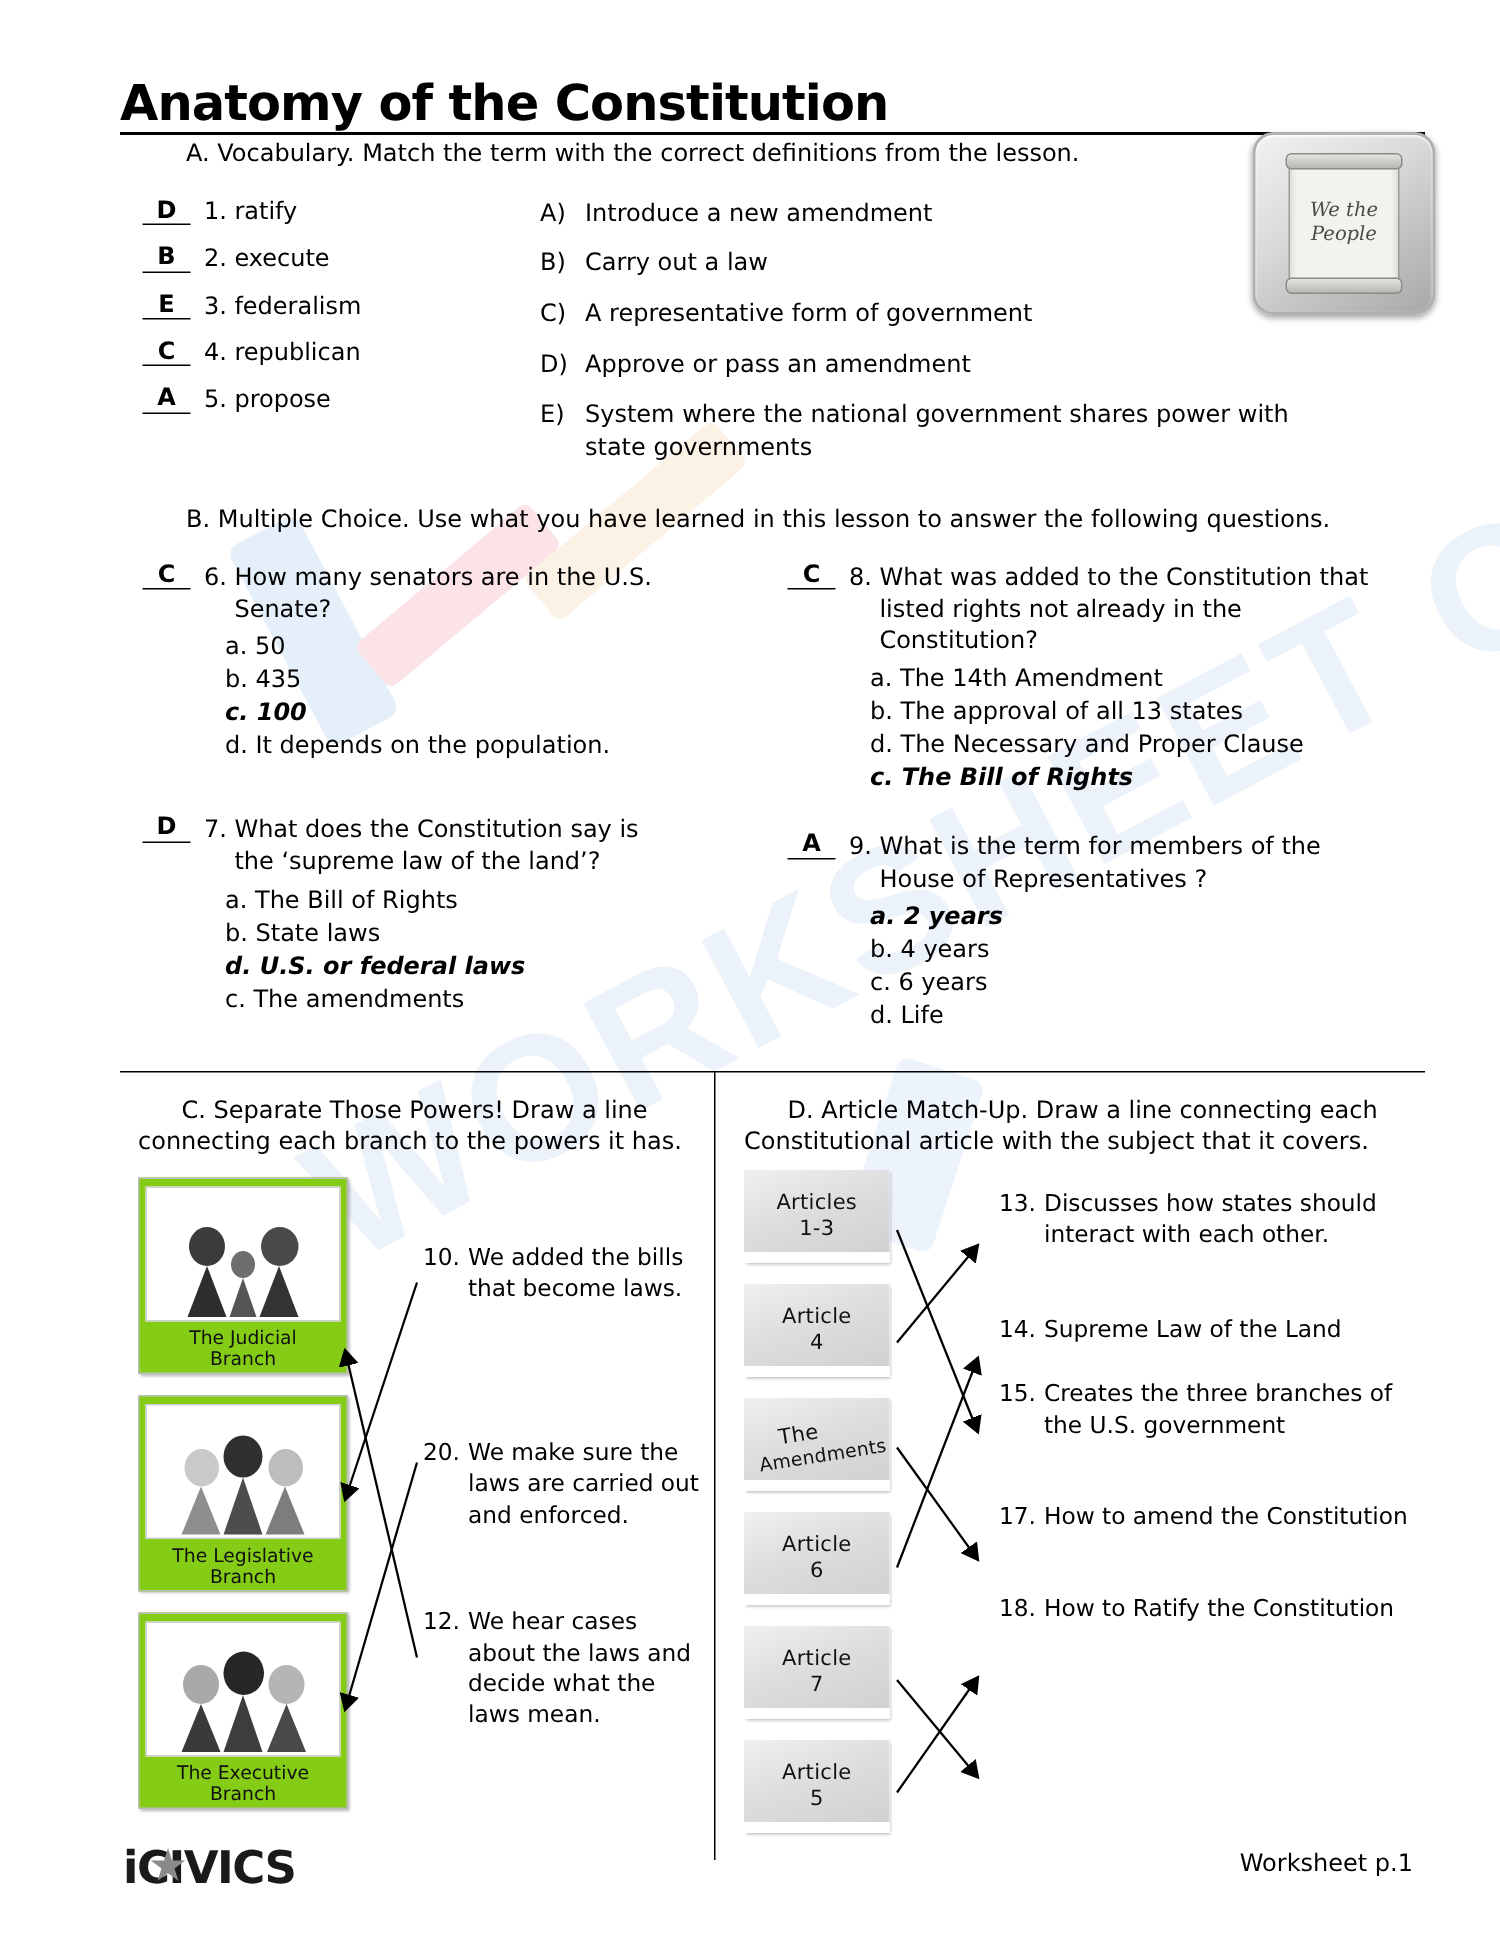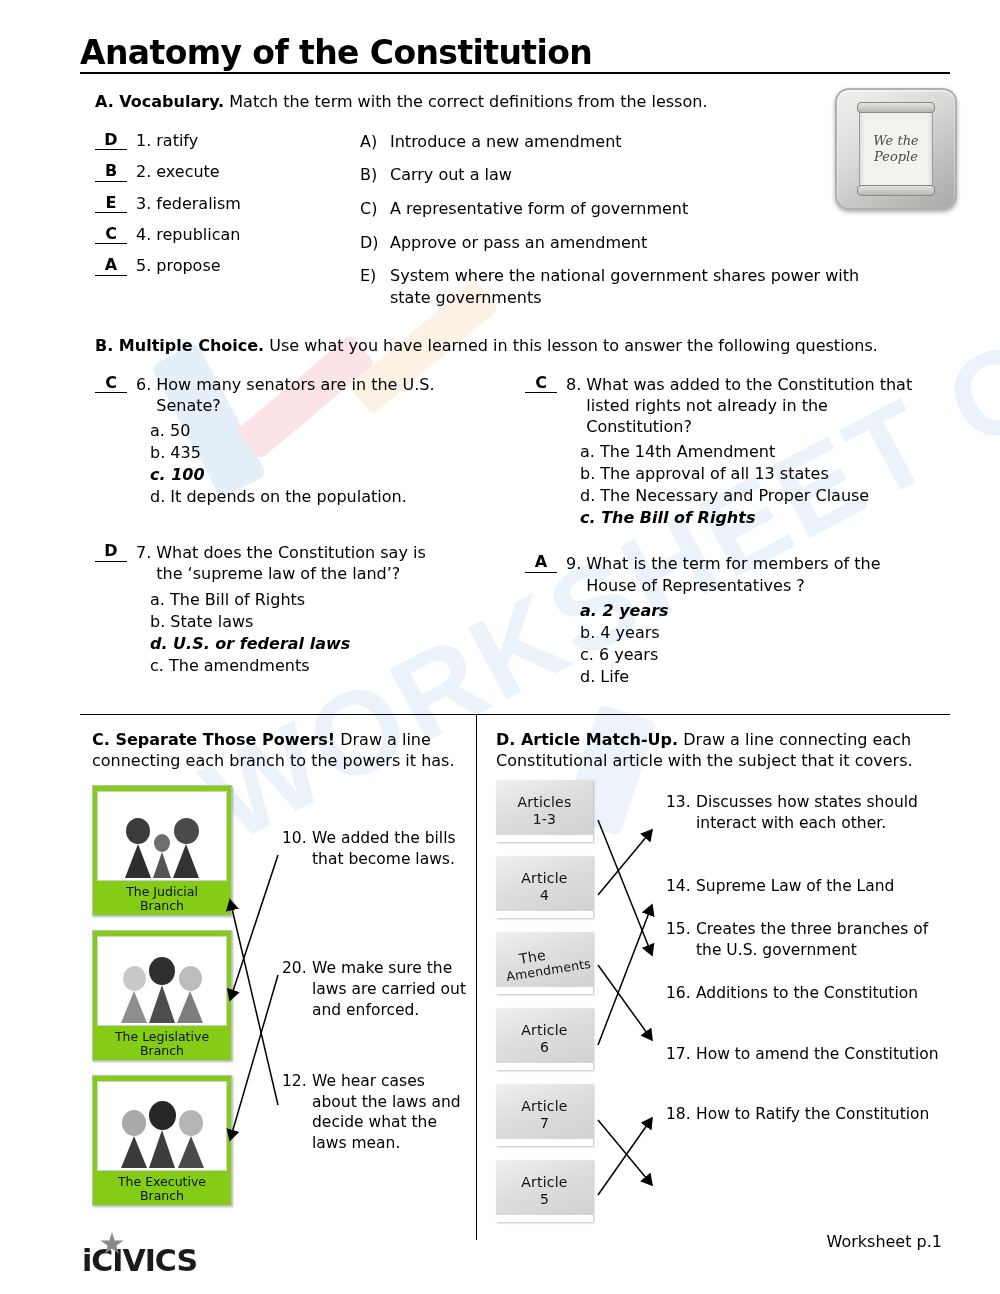--- a/index.html
+++ b/index.html
@@ -21,37 +21,37 @@
     color:#dce8f5;transform:rotate(-28deg);white-space:nowrap;
     font-family:"Liberation Sans",sans-serif;
   }
   .wm-pencil{position:absolute;left:150px;top:70px;transform:rotate(-40deg);}
   .wm-p1{position:absolute;width:150px;height:38px;background:#f7cdd6;border-radius:6px;left:0;top:40px;}
   .wm-p2{position:absolute;width:165px;height:38px;background:#f8e7cf;border-radius:6px;left:115px;top:78px;}
   .wm-p3{position:absolute;width:52px;height:150px;background:#cfe2f5;border-radius:8px;left:-40px;top:-60px;transform:rotate(12deg);}
   .wm-p4{position:absolute;width:60px;height:120px;background:#dce9f7;border-radius:8px;left:520px;top:380px;transform:rotate(18deg);}
 
   
-  .header{position:absolute;left:80px;top:36px;width:870px;z-index:2;text-align:center;}
+  .header{position:absolute;left:80px;top:52px;width:870px;z-index:2;text-align:center;}
   .hdr-row{display:flex;align-items:flex-end;justify-content:space-between;padding-bottom:3px;}
   .title{
     font-family:"DejaVu Sans","Liberation Sans",sans-serif;
     font-weight:700;font-size:33px;letter-spacing:-.6px;line-height:1;
     white-space:nowrap;
   }
   .teacher-guide{
     font-family:"DejaVu Sans","Liberation Sans",sans-serif;
     font-style:italic;font-weight:700;font-size:25px;letter-spacing:-.3px;
     white-space:nowrap;padding-bottom:2px;
   }
   .hdr-rule{border-bottom:2.5px solid #000;width:100%;}
 
   
   .sec-head{font-size:16px;line-height:1.3;}
-  .sec-head b{font-weight:700;}
+  .sec-head b{font-weight:400;margin-left:29px;}
 
   
   .secA{position:absolute;left:95px;top:92px;width:860px;z-index:2;}
   .vocab-grid{display:flex;margin-top:18px;}
   .vocab-left{width:265px;}
   .vocab-right{width:560px;}
   .vrow{display:flex;align-items:flex-start;font-size:16px;margin-bottom:12px;}
   .ansblank{
     font-weight:700;font-size:16px;border-bottom:1.6px solid #000;
     min-width:26px;text-align:center;margin-right:9px;padding:0 3px;
@@ -158,21 +158,21 @@
   .subj-num{width:30px;flex:none;}
 
   
   .lines{position:absolute;left:0;top:0;width:1000px;height:1294px;z-index:3;pointer-events:none;}
 
   
   .footer-logo{position:absolute;left:82px;top:1228px;z-index:4;}
   .logo-text{
     font-family:"DejaVu Sans","Liberation Sans",sans-serif;
     font-weight:700;font-size:30px;letter-spacing:-1px;color:#1a1a1a;
-    position:relative;display:inline-block;margin-top:15px;
+    position:relative;display:inline-block;
   }
   .logo-star{
     position:absolute;left:18px;top:4px;width:24px;height:24px;
     background:#8a8a8a;
     clip-path:polygon(50% 0%,61% 35%,98% 35%,68% 57%,79% 91%,50% 70%,21% 91%,32% 57%,2% 35%,39% 35%);
   }
   .footer-page{
     position:absolute;right:58px;top:1232px;font-size:16px;z-index:4;
   }
 
@@ -475,24 +475,20 @@
         <span class="subj-num">13.</span>
         <span>Discusses how states should interact with each other.</span>
       </div>
       <div class="subj-item" style="margin-top:42px">
         <span class="subj-num">14.</span>
         <span>Supreme Law of the Land</span>
       </div>
       <div class="subj-item" style="margin-top:22px">
         <span class="subj-num">15.</span>
         <span>Creates the three branches of the U.S. government</span>
-      </div>
-      <div class="subj-item" style="margin-top:22px">
-        <span class="subj-num">16.</span>
-        <span>Additions to the Constitution</span>
       </div>
       <div class="subj-item" style="margin-top:40px">
         <span class="subj-num">17.</span>
         <span>How to amend the Constitution</span>
       </div>
       <div class="subj-item" style="margin-top:40px">
         <span class="subj-num">18.</span>
         <span>How to Ratify the Constitution</span>
       </div>
     </div>

